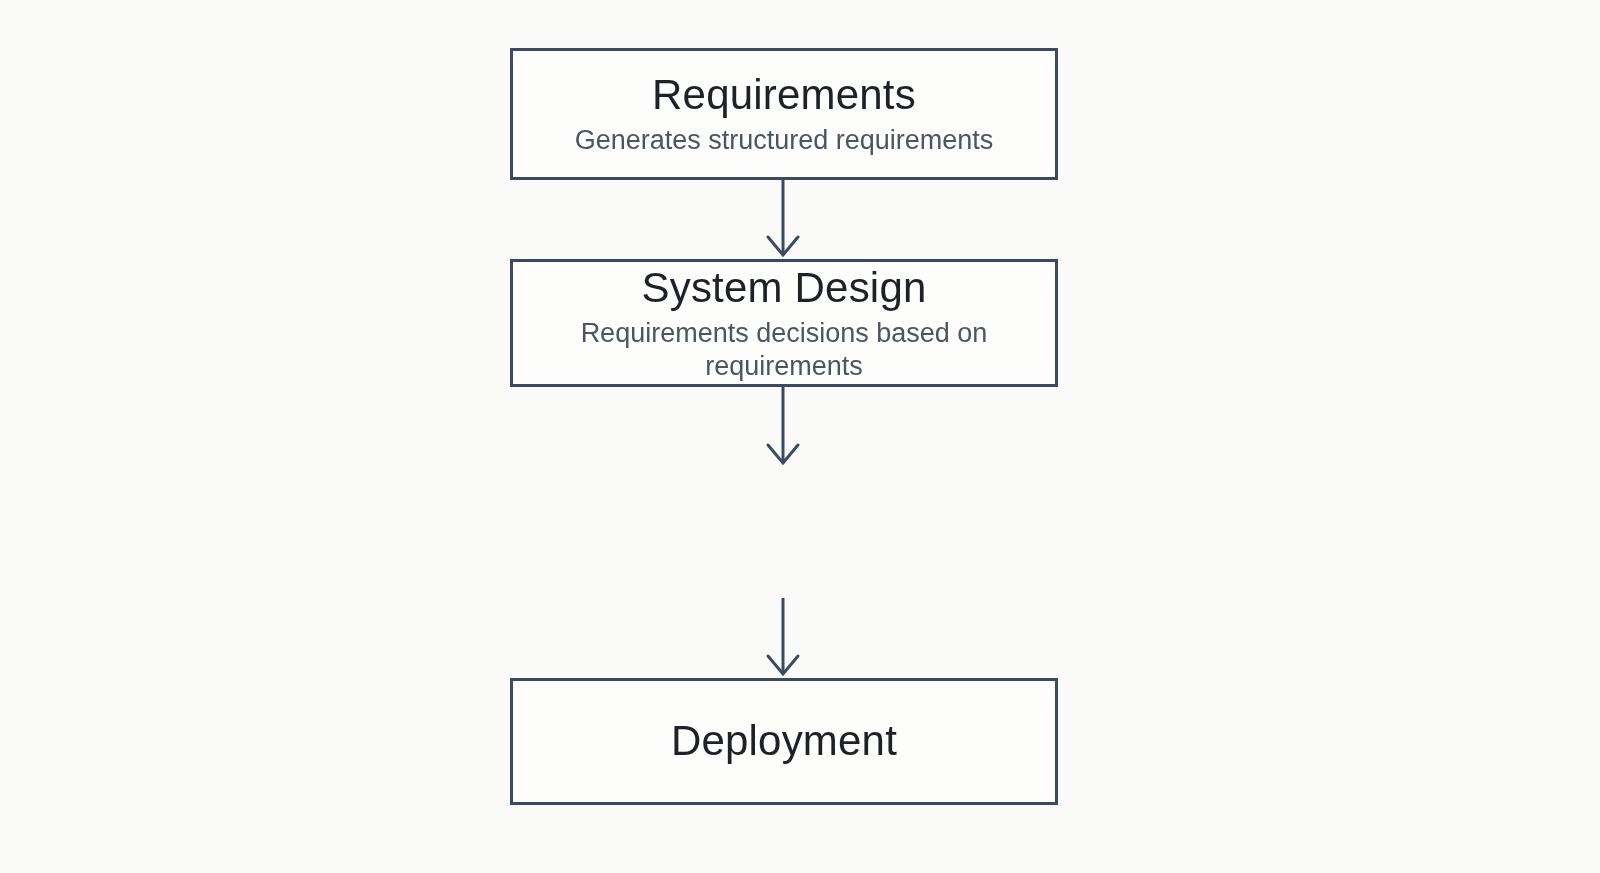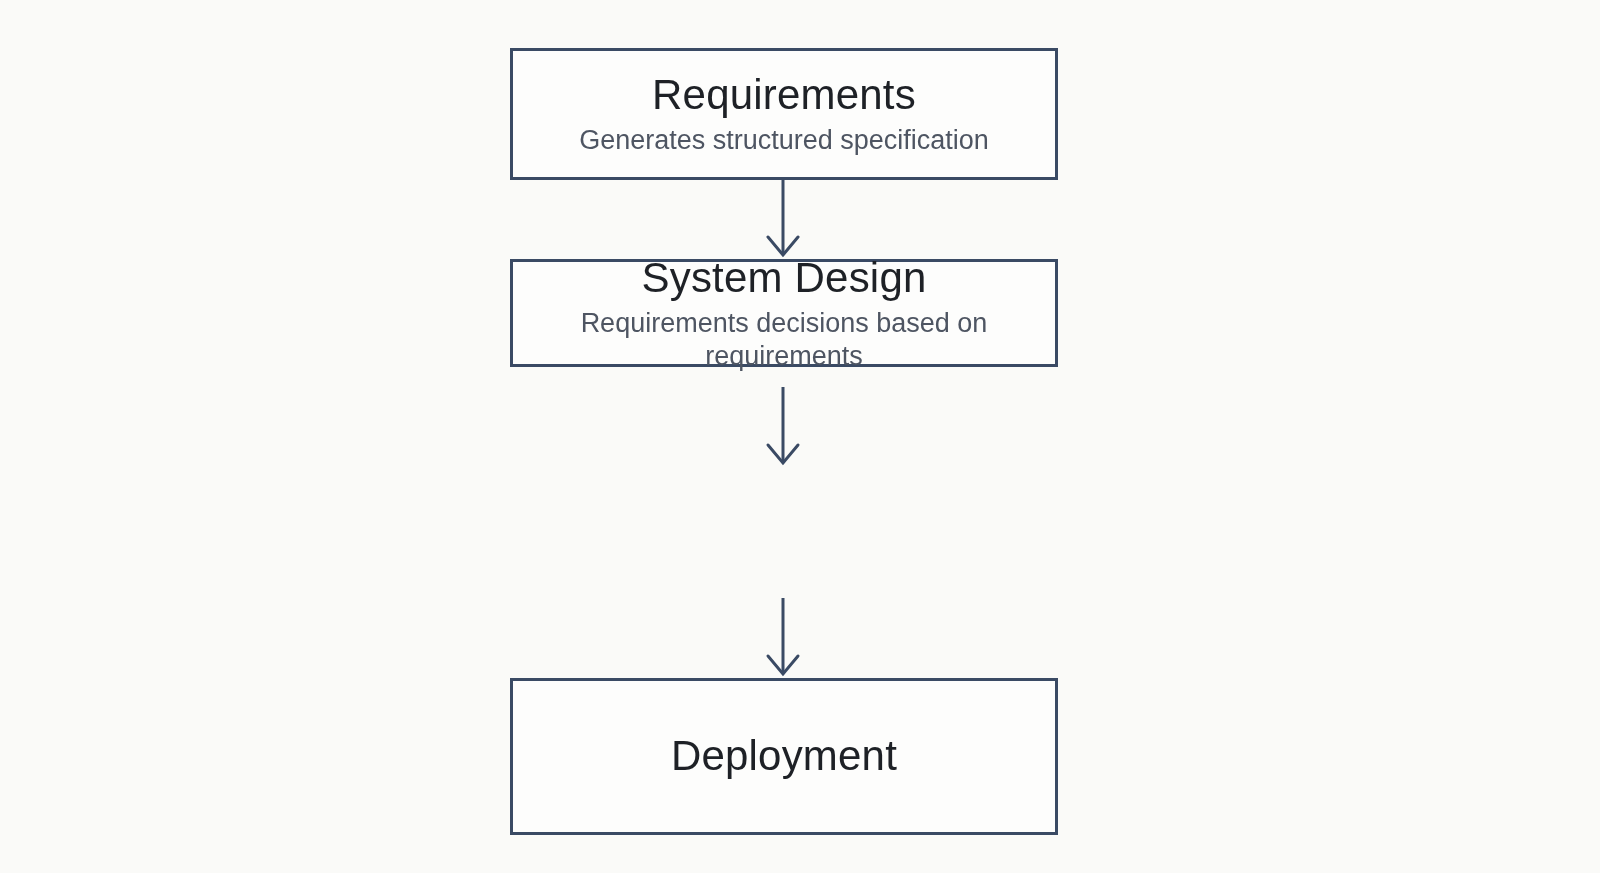--- a/index.html
+++ b/index.html
@@ -41,23 +41,23 @@
   }
   .box-subtitle {
     font-size: 27px;
     line-height: 1.2;
     font-weight: 400;
     color: var(--subtitle-color, #4e5562);
     margin-top: 5px;
     max-width: 470px;
   }
   #box-0 { top: 48px;  height: 132px; }
-  #box-1 { top: 259px; height: 108px; }
+  #box-1 { top: 259px; height: 128px; }
   #box-2 { top: 467px; height: 131px; }
-  #box-3 { top: 678px; height: 157px; }
+  #box-3 { top: 678px; height: 127px; }
 
   .flow-arrow {
     position: absolute;
     left: 761px;
     width: 44px;
     display: block;
   }
   #arrow-0 { top: 180px; height: 79px; }
   #arrow-1 { top: 387px; height: 80px; }
   #arrow-2 { top: 598px; height: 80px; }
@@ -75,21 +75,21 @@
     stroke-linecap: round;
   }
 </style>
 </head>
 <body>
 
 <div class="canvas">
 
   <div class="flow-box" id="box-0">
     <div class="box-title">Requirements</div>
-    <div class="box-subtitle">Generates structured specification</div>
+    <div class="box-subtitle">Generates structured requirements</div>
   </div>
 
   <div class="flow-arrow" id="arrow-0">
     <svg viewBox="0 0 44 79" preserveAspectRatio="none" aria-hidden="true">
       <line x1="22" y1="0" x2="22" y2="74"></line>
       <polyline points="7,57 22,75 37,57"></polyline>
     </svg>
   </div>
 
   <div class="flow-box" id="box-1">

